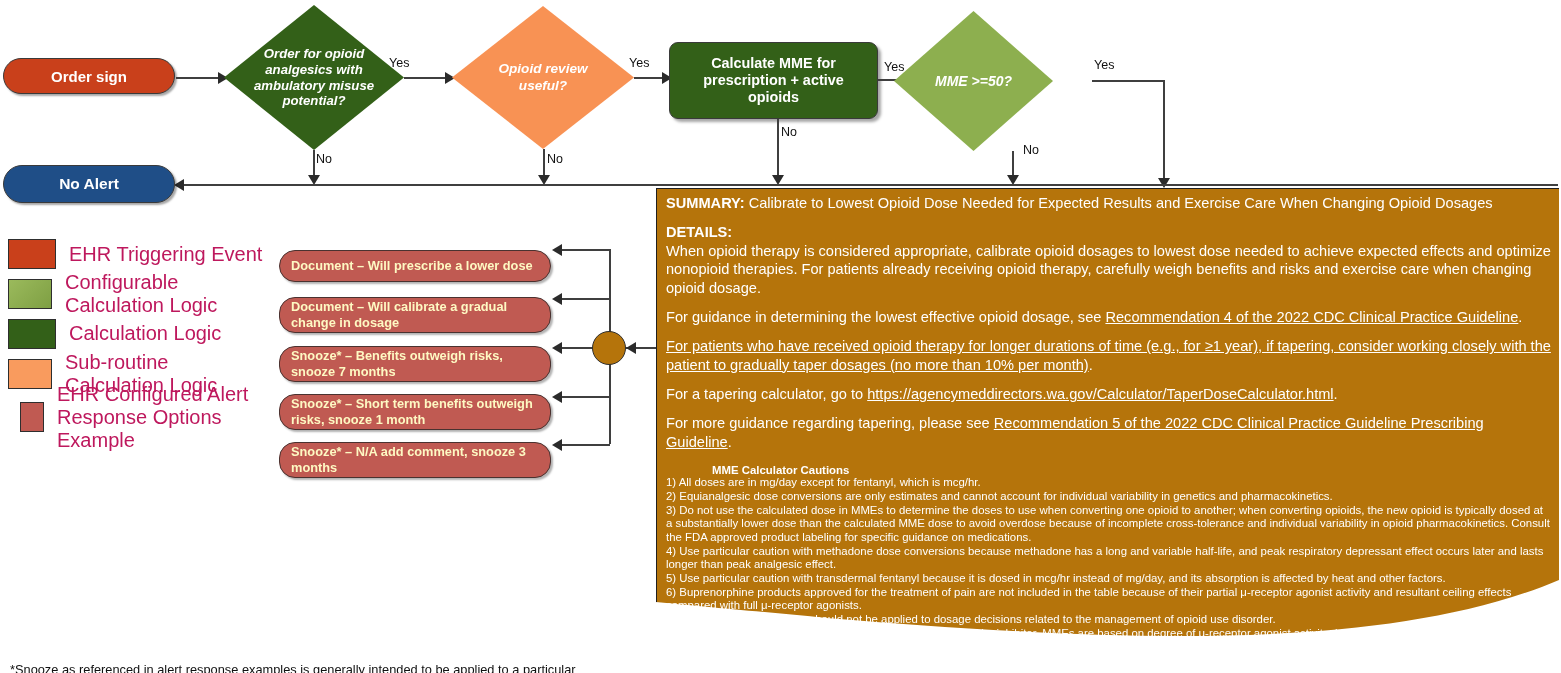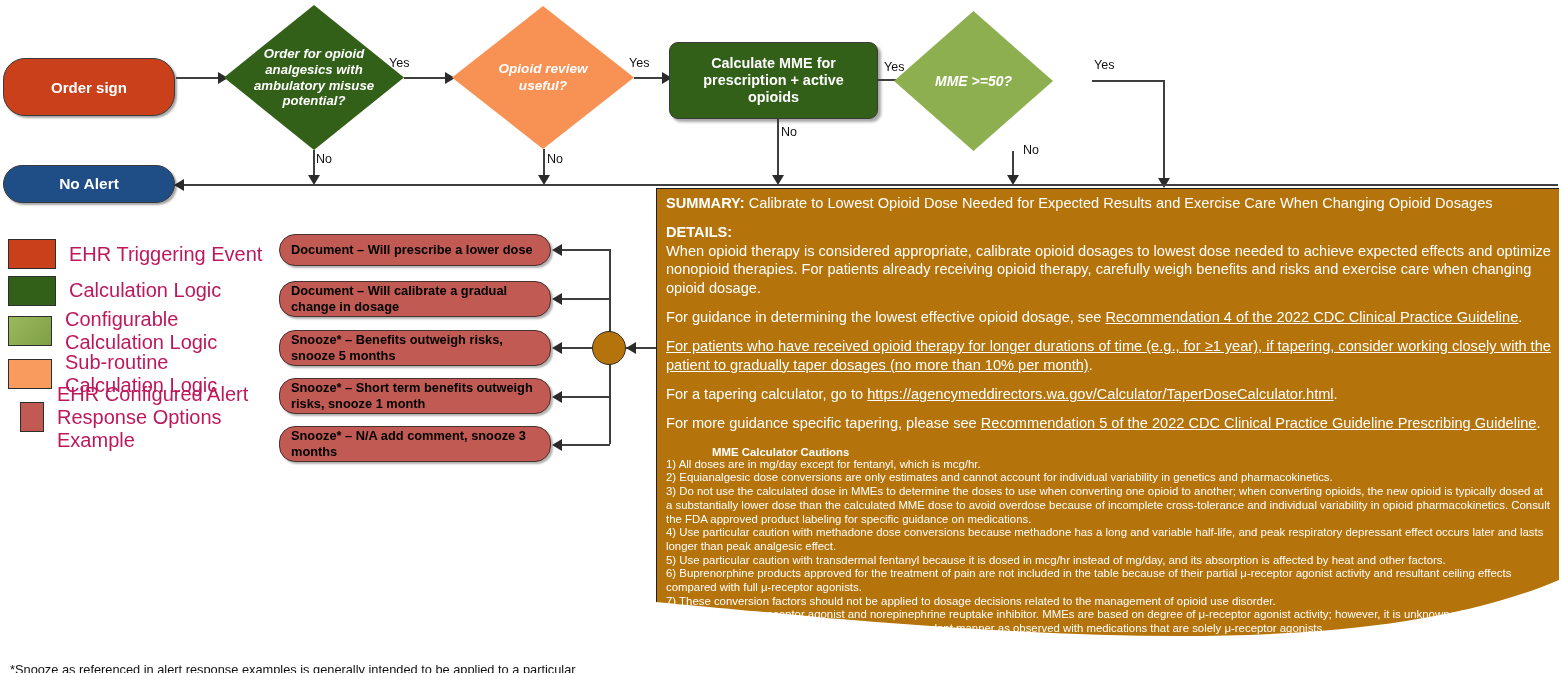--- a/index.html
+++ b/index.html
@@ -30,22 +30,22 @@
   .ar-down{border-left:6px solid transparent;border-right:6px solid transparent;border-top:10px solid #2b2b2b;}
   .edge-lbl{font-size:12.5px;color:#111;white-space:nowrap;}
 
   
   .sw{width:46px;height:28px;border:1px solid #2e2e2e;}
   .leg-txt{font-size:20px;line-height:1.15;color:#be185d;}
 
   
   .opt{border-radius:16px;background:#C05A52;border:1px solid #4a3230;
        box-shadow:2px 2px 2px rgba(0,0,0,.3);
-       color:#000000;font-weight:700;font-size:12.8px;line-height:1.22;
-       display:flex;align-items:center;padding:0 11px;}
+       color:#fef9c3;font-weight:700;font-size:12.8px;line-height:1.22;
+       display:flex;align-items:center;padding:0 11px;margin-top:16px;}
   .circle{border-radius:50%;background:#B5740B;border:1.5px solid #2e2e2e;}
 
   
   #summary-panel{left:656px;top:188px;width:905px;height:460px;}
   .panel-clip{position:absolute;inset:0;
      background:#B5740B;
      border-left:1.5px solid #1f1f1f;border-top:1.5px solid #1f1f1f;border-right:1.5px solid #1f1f1f;
      clip-path:path("M0,0 L903,0 L903,392 C720,470 420,450 170,430 C110,424 40,418 0,414 Z");}
   .panel-inner{position:absolute;inset:0;padding:7px 10px 0 10px;color:#fff;}
   .sum-line{font-size:14.6px;line-height:1.22;}
@@ -55,21 +55,21 @@
   .det-gap{margin-top:11px;}
   .u{text-decoration:underline;}
   .cautions-h{font-size:11.4px;font-weight:700;margin-top:13px;padding-left:46px;}
   .caution{font-size:11.4px;line-height:1.2;}
 
   .footnote{font-size:12.8px;color:#111;}
 </style>
 </head>
 <body>
 
-<div class="abs pill" style="left:3px;top:58px;width:172px;height:58px;background:#C9401B;font-size:15px;">
+<div class="abs pill" style="left:3px;top:58px;width:172px;height:36px;background:#C9401B;font-size:15px;">
   <span>Order sign</span>
 </div>
 
 <div class="abs ln h" style="left:176px;top:77px;width:43px;"></div>
 <div class="abs arrow ar-right" style="left:218px;top:72px;"></div>
 
 <div class="abs diamond-wrap" style="left:224px;top:5px;width:180px;height:145px;">
   <div class="diamond" style="background:#336018;font-size:13.2px;">
     <span class="dlabel">Order for opioid analgesics with ambulatory misuse potential?</span>
   </div>
@@ -130,46 +130,46 @@
 
 <div class="abs pill" style="left:3px;top:165px;width:172px;height:38px;background:#1F4E87;font-size:15.5px;">
   <span>No Alert</span>
 </div>
 
 <div class="abs" style="left:8px;top:236px;width:262px;">
   <div style="display:flex;align-items:center;gap:13px;height:36px;">
     <div class="sw" style="background:#C9401B;"></div>
     <div class="leg-txt">EHR Triggering Event</div>
   </div>
+  <div style="display:flex;align-items:center;gap:13px;height:43px;">
+    <div class="sw" style="background:linear-gradient(135deg,#9BBA5C,#7E9F43);"></div>
+    <div class="leg-txt" style="max-width:205px;">Configurable Calculation Logic</div>
+  </div>
   <div style="display:flex;align-items:center;gap:13px;height:37px;">
     <div class="sw" style="background:#336018;"></div>
     <div class="leg-txt">Calculation Logic</div>
   </div>
   <div style="display:flex;align-items:center;gap:13px;height:43px;">
-    <div class="sw" style="background:linear-gradient(135deg,#9BBA5C,#7E9F43);"></div>
-    <div class="leg-txt" style="max-width:205px;">Configurable Calculation Logic</div>
-  </div>
-  <div style="display:flex;align-items:center;gap:13px;height:43px;">
     <div class="sw" style="background:#F99B5E;"></div>
     <div class="leg-txt" style="max-width:205px;">Sub-routine Calculation Logic</div>
   </div>
   <div style="display:flex;align-items:center;gap:13px;height:44px;margin-left:12px;">
     <div class="sw" style="background:#C05A52;"></div>
     <div class="leg-txt" style="max-width:218px;">EHR Configured Alert Response Options Example</div>
   </div>
 </div>
 
 <div class="abs opt" style="left:279px;top:234px;width:272px;height:32px;">
   <span>Document – Will prescribe a lower dose</span>
 </div>
 <div class="abs opt" style="left:279px;top:281px;width:272px;height:36px;">
   <span>Document – Will calibrate a gradual change in dosage</span>
 </div>
 <div class="abs opt" style="left:279px;top:330px;width:272px;height:36px;">
-  <span>Snooze* – Benefits outweigh risks, snooze 5 months</span>
+  <span>Snooze* – Benefits outweigh risks, snooze 7 months</span>
 </div>
 <div class="abs opt" style="left:279px;top:378px;width:272px;height:36px;">
   <span>Snooze* – Short term benefits outweigh risks, snooze 1 month</span>
 </div>
 <div class="abs opt" style="left:279px;top:426px;width:272px;height:36px;">
   <span>Snooze* – N/A add comment, snooze 3 months</span>
 </div>
 
 <div class="abs ln v" style="left:609px;top:249px;height:195px;"></div>
 <div class="abs ln h" style="left:560px;top:249px;width:50px;"></div>
@@ -204,21 +204,21 @@
 
     <div class="det-p det-gap">
       <a class="u" style="color:#fff;text-decoration:underline;">For patients who have received opioid therapy for longer durations of time (e.g., for ≥1 year), if tapering, consider working closely with the patient to gradually taper dosages (no more than 10% per month)</a><span>.</span>
     </div>
 
     <div class="det-p det-gap">
       <span>For a tapering calculator, go to </span><a class="u" style="color:#fff;text-decoration:underline;">https://agencymeddirectors.wa.gov/Calculator/TaperDoseCalculator.html</a><span>.</span>
     </div>
 
     <div class="det-p det-gap">
-      <span>For more guidance specific tapering, please see </span><a class="u" style="color:#fff;text-decoration:underline;">Recommendation 5 of the 2022 CDC Clinical Practice Guideline Prescribing Guideline</a><span>.</span>
+      <span>For more guidance regarding tapering, please see </span><a class="u" style="color:#fff;text-decoration:underline;">Recommendation 5 of the 2022 CDC Clinical Practice Guideline Prescribing Guideline</a><span>.</span>
     </div>
 
     <div class="cautions-h">MME Calculator Cautions</div>
     <div class="caution">1) All doses are in mg/day except for fentanyl, which is mcg/hr.</div>
     <div class="caution">2) Equianalgesic dose conversions are only estimates and cannot account for individual variability in genetics and pharmacokinetics.</div>
     <div class="caution">3) Do not use the calculated dose in MMEs to determine the doses to use when converting one opioid to another; when converting opioids, the new opioid is typically dosed at a substantially lower dose than the calculated MME dose to avoid overdose because of incomplete cross-tolerance and individual variability in opioid pharmacokinetics. Consult the FDA approved product labeling for specific guidance on medications.</div>
     <div class="caution">4) Use particular caution with methadone dose conversions because methadone has a long and variable half-life, and peak respiratory depressant effect occurs later and lasts longer than peak analgesic effect.</div>
     <div class="caution">5) Use particular caution with transdermal fentanyl because it is dosed in mcg/hr instead of mg/day, and its absorption is affected by heat and other factors.</div>
     <div class="caution">6) Buprenorphine products approved for the treatment of pain are not included in the table because of their partial μ-receptor agonist activity and resultant ceiling effects compared with full μ-receptor agonists.</div>
     <div class="caution">7) These conversion factors should not be applied to dosage decisions related to the management of opioid use disorder.</div>

